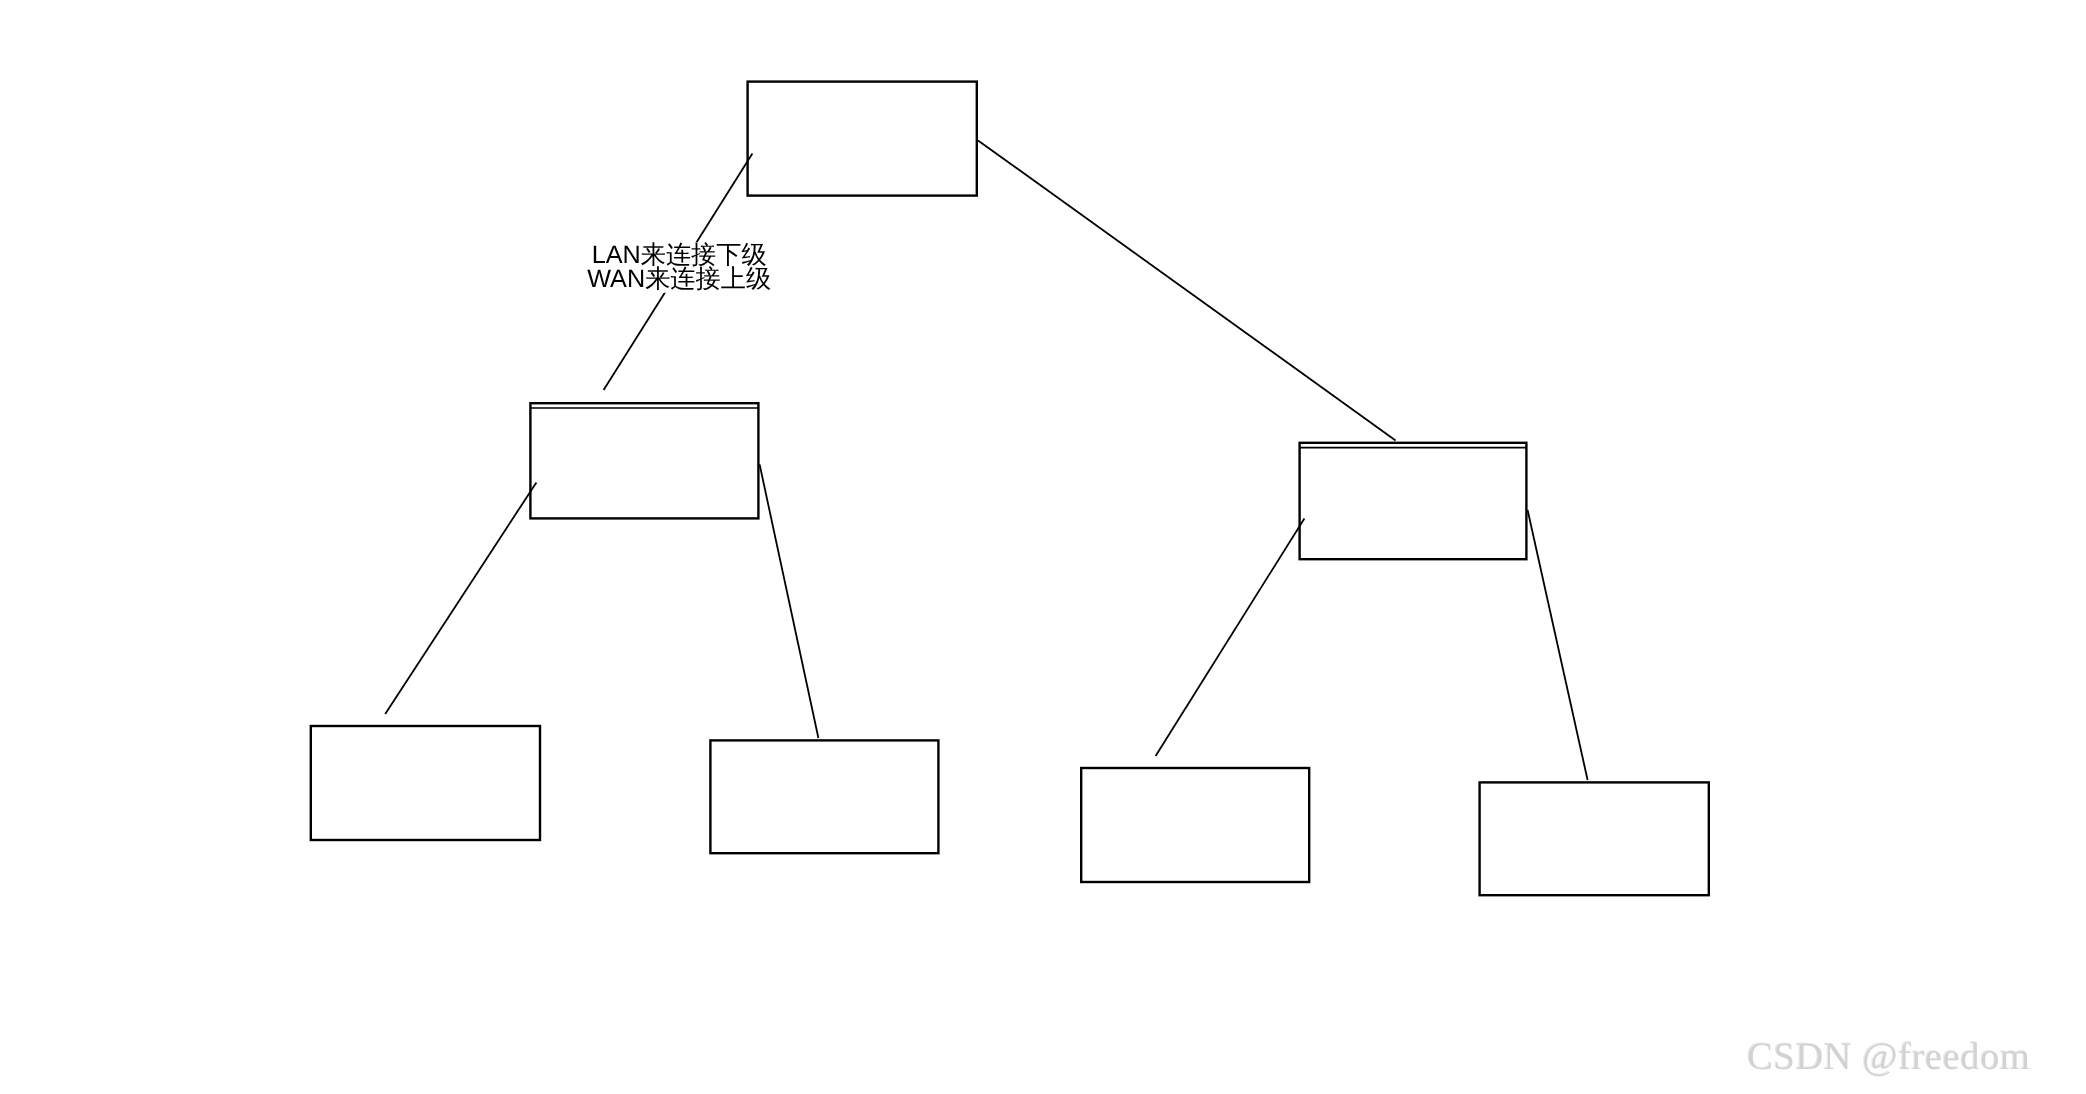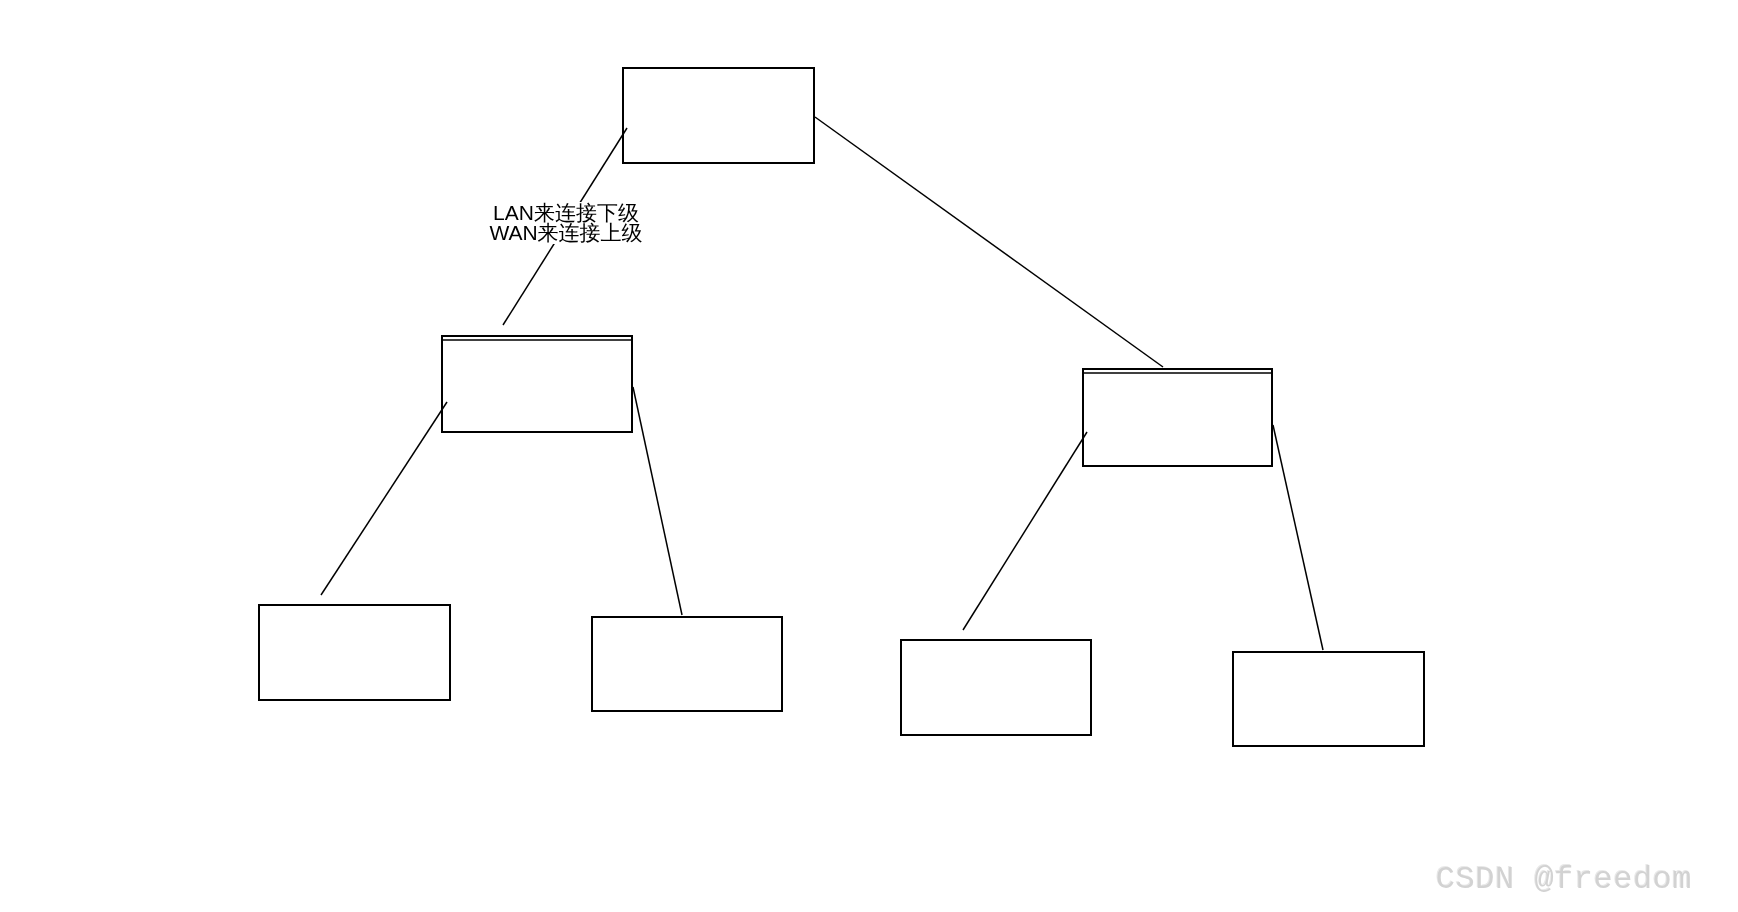--- a/index.html
+++ b/index.html
@@ -41,21 +41,21 @@
     font-family: Liberation Sans, sans-serif;
   }
   .watermark {
     position: absolute;
     right: 46px;
     top: 862px;
     font-size: 32px;
     line-height: 36px;
     color: #d2d2d2;
     letter-spacing: 0.5px;
-    font-family: Liberation Mono, monospace;
+    font-family: Liberation Serif, serif;
     text-shadow: 1px 1px 1px rgba(255,255,255,0.9), -1px -1px 0 rgba(190,190,190,0.35);
     user-select: none;
   }
 </style>
 </head>
 <body>
 
 <div id="diagram-root">
   <svg id="diagram-svg" width="1738" height="912" viewBox="0 0 1738 912" xmlns="http://www.w3.org/2000/svg">
       <rect x="623" y="68" width="191" height="95" fill="#ffffff" stroke="#000000" stroke-width="2"></rect>

